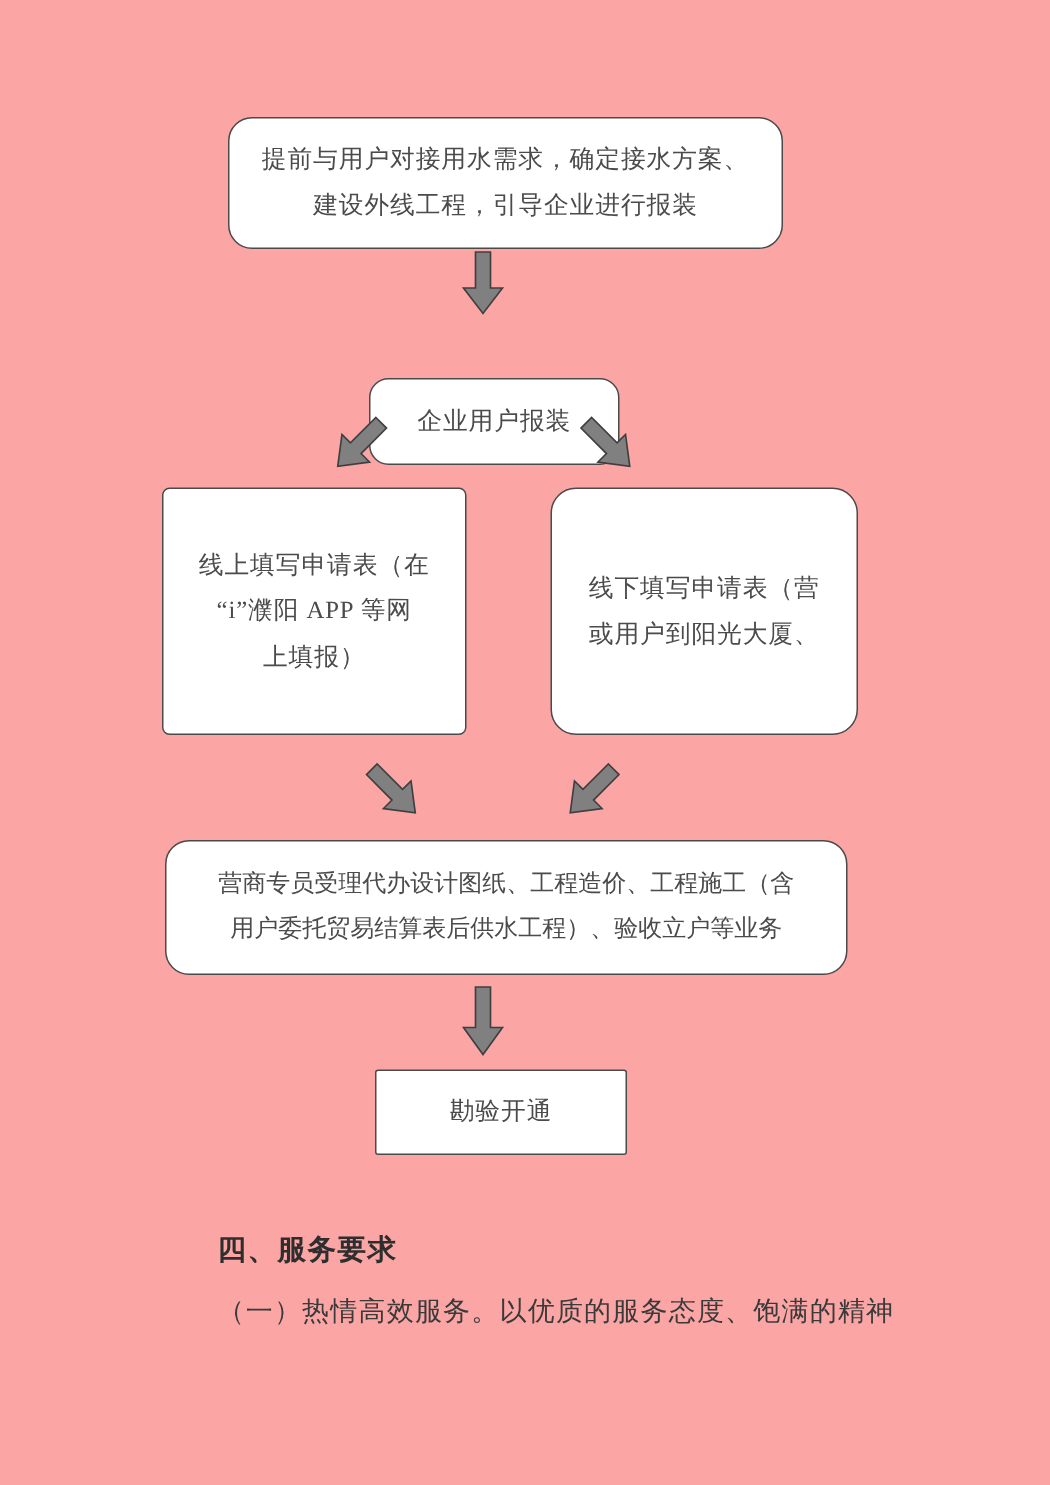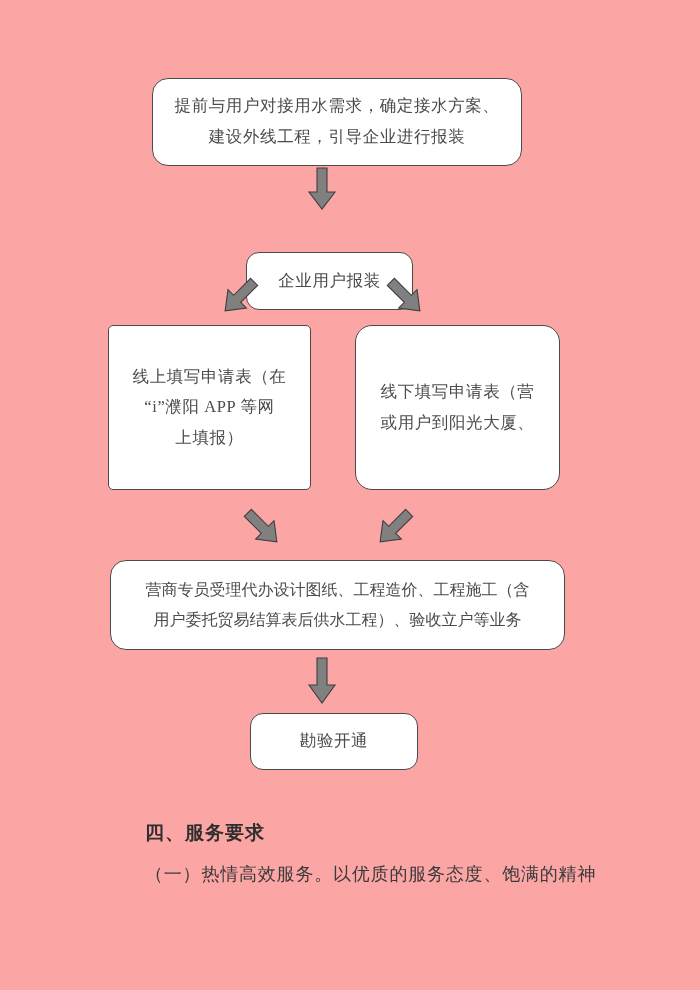--- a/index.html
+++ b/index.html
@@ -44,23 +44,23 @@
   .node .line {
     display: block;
     white-space: nowrap;
     line-height: 1.85;
   }
 
   
   #node-intro     { left: 152px; top: 78px;  width: 370px; height: 88px;  border-radius: 16px; }
   #node-apply     { left: 246px; top: 208px; width: 167px; height: 58px;  border-radius: 13px; margin-top: 44px; }
   #node-online    { left: 108px; top: 325px; width: 203px; height: 165px; border-radius: 5px; }
-  #node-offline   { left: 355px; top: 325px; width: 205px; height: 165px; border-radius: 17px; }
+  #node-offline   { left: 367px; top: 325px; width: 205px; height: 165px; border-radius: 17px; }
   #node-process   { left: 110px; top: 560px; width: 455px; height: 90px;  border-radius: 16px; }
-  #node-inspect   { left: 250px; top: 713px; width: 168px; height: 57px;  border-radius: 13px; }
+  #node-inspect   { left: 250px; top: 713px; width: 168px; height: 57px;  border-radius: 2px; }
 
   #node-process .line { font-size: 16px; letter-spacing: 0px; line-height: 1.9; }
 
   
   .arrow {
     position: absolute;
     display: block;
   }
   .arrow svg { display: block; overflow: visible; }
 

